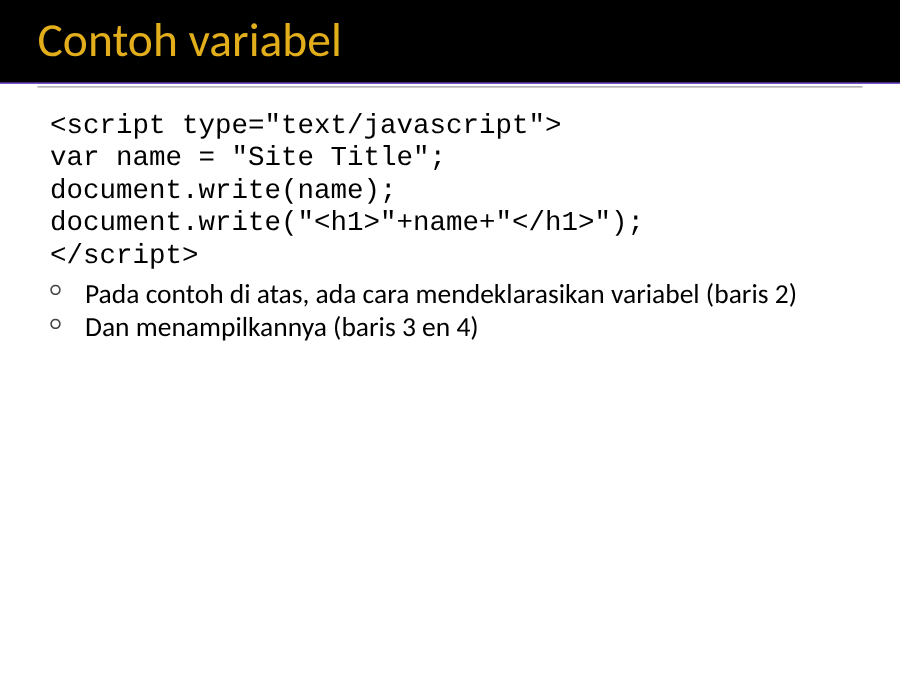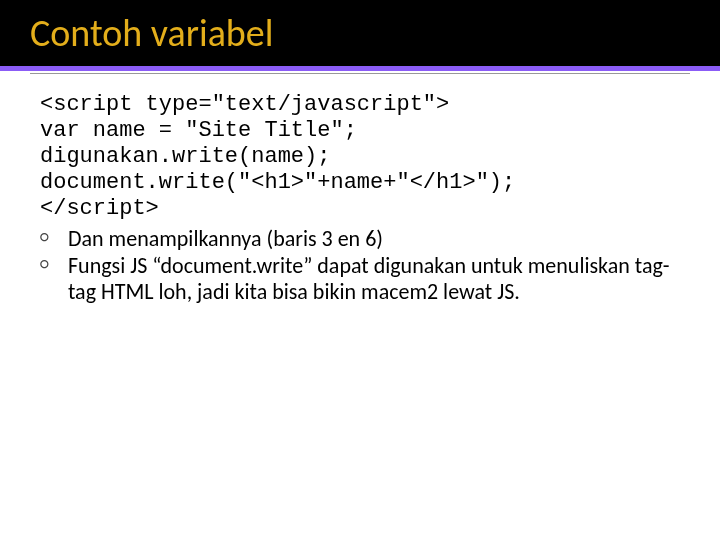--- a/index.html
+++ b/index.html
@@ -14,21 +14,21 @@
   .slide {
     width: 720px;
     height: 540px;
     background: #fff;
     position: relative;
     box-sizing: border-box;
   }
   .title-region {
     background: #000;
     padding: 10px 30px 10px 30px;
-    border-bottom: 5px solid #8b5cf6;
+    border-bottom: 1px solid #8b5cf6;
     margin-bottom: 2px;
   }
   .rule-wrap {
     margin: 0 30px 18px 30px;
     border-top: 1px solid #999;
   }
   .title {
     color: #e3ae1b;
     font-size: 38px;
     font-weight: 400;
@@ -75,23 +75,23 @@
 <div class="slide">
 
   <div class="title-region">
     <h1 class="title">Contoh variabel</h1>
   </div>
   <div class="rule-wrap"></div>
 
   <div class="body">
     <div class="code"><span>&lt;script type="text/javascript"&gt;</span>
 <span>var name = "Site Title";</span>
-<span>digunakan.write(name);</span>
+<span>document.write(name);</span>
 <span>document.write("&lt;h1&gt;"+name+"&lt;/h1&gt;");</span>
 <span>&lt;/scr</span><span>ipt&gt;</span></div>
 
     <ul class="bullets">
-      <li><span>Dan menampilkannya (baris 3 en 6)</span></li>
-      <li><span>Fungsi JS “document.write” dapat digunakan untuk menuliskan tag-tag HTML loh, jadi kita bisa bikin macem2 lewat JS.</span></li>
+      <li><span>Pada contoh di atas, ada cara mendeklarasikan variabel (baris 2)</span></li>
+      <li><span>Dan menampilkannya (baris 3 en 4)</span></li>
     </ul>
   </div>
 
 </div>
 
 </body></html>

